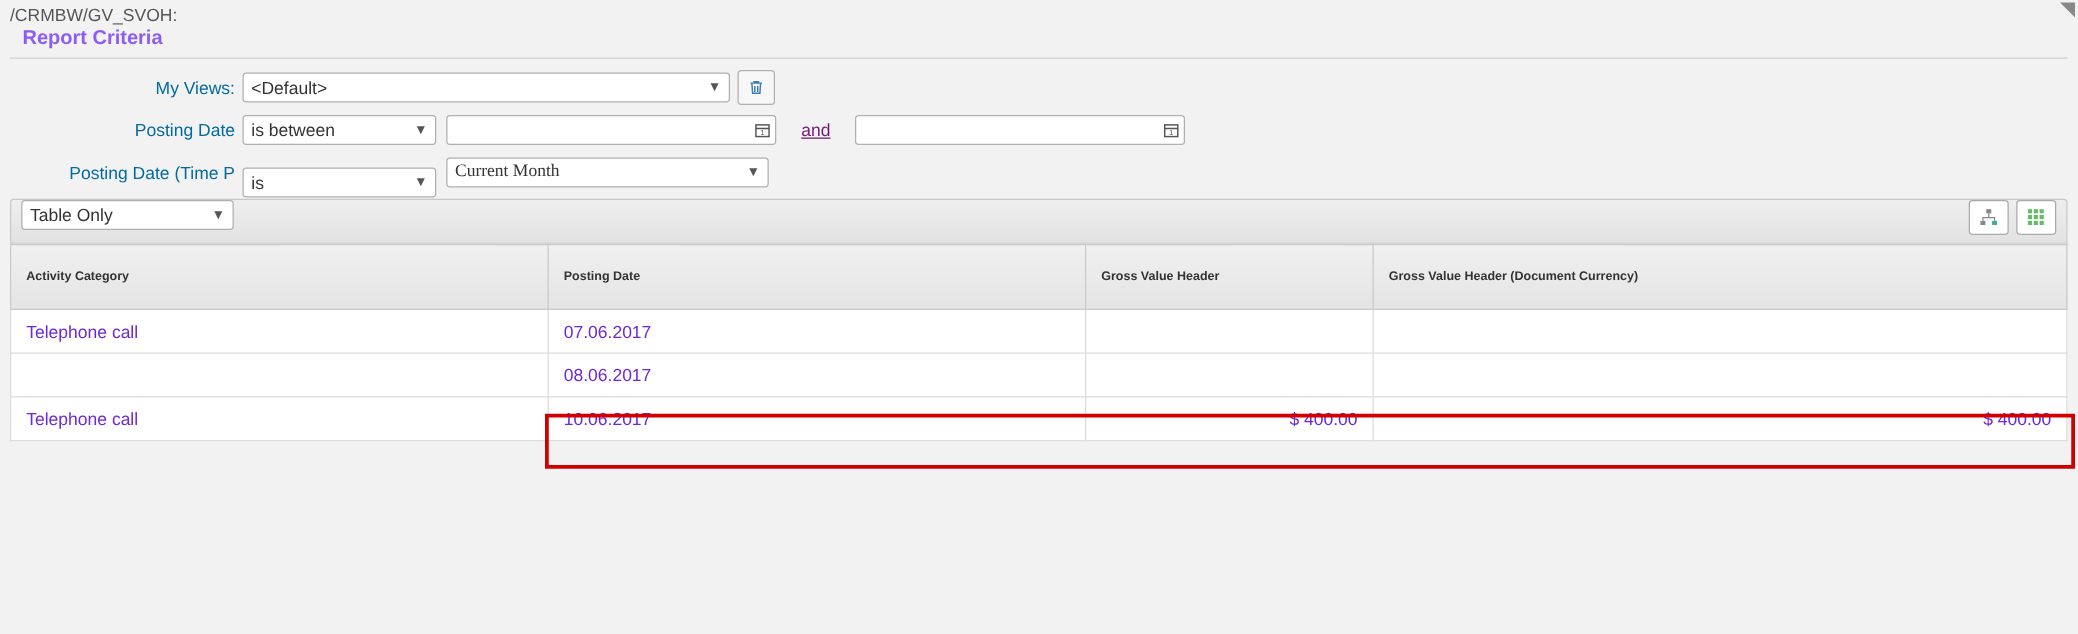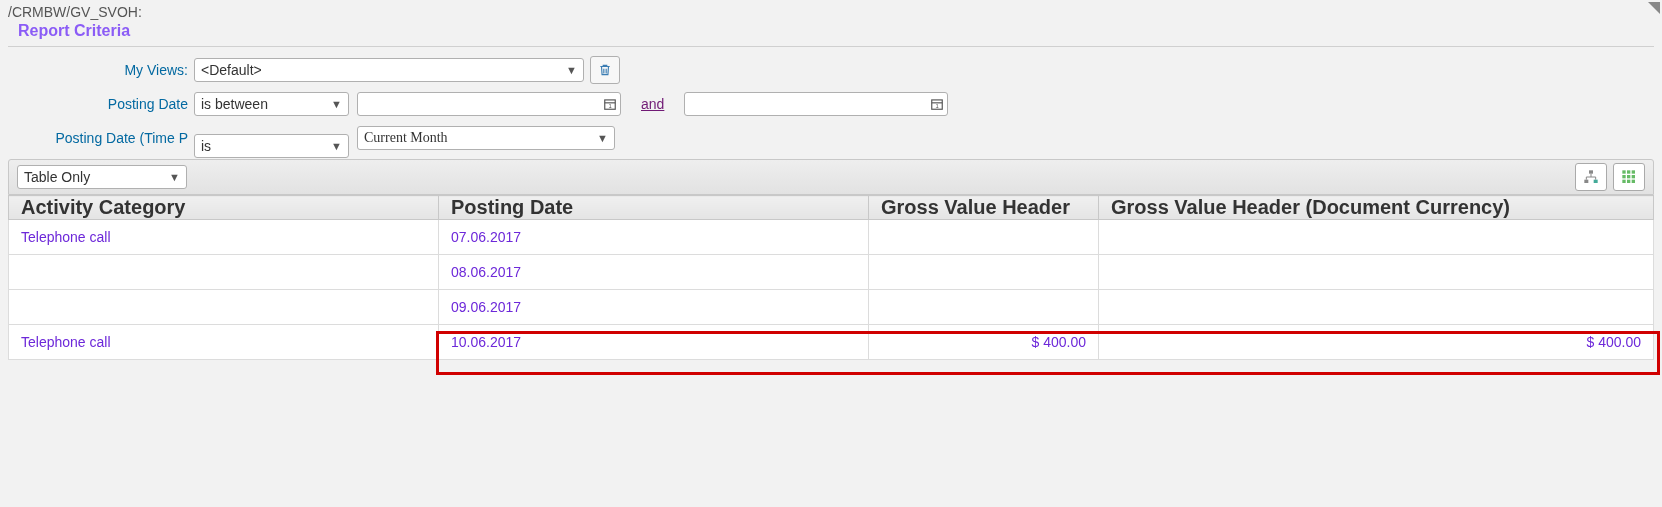--- a/index.html
+++ b/index.html
@@ -146,21 +146,20 @@
     text-decoration: underline;
   }
 
   
   .results-toolbar {
     background: linear-gradient(#eeeeee, #e2e2e2);
     border: 1px solid #c8c8c8;
     border-radius: 3px 3px 0 0;
     height: 36px;
     display: flex;
-    align-items: center;
     justify-content: space-between;
     padding: 0 8px;
     box-sizing: border-box;
   }
   .results-toolbar-right {
     display: flex;
     gap: 6px;
   }
   .tool-icon-btn {
     background: #fff;
@@ -178,22 +177,22 @@
     width: 100%;
     border-collapse: collapse;
     background: #fff;
     table-layout: fixed;
   }
   table.results th {
     background: linear-gradient(#f0f0f0, #e4e4e4);
     border: 1px solid #c8c8c8;
     text-align: left;
     font-weight: bold;
-    font-size: 20px;
-    padding: 0 12px;
+    font-size: 10px;
+    padding: 20px 12px;
     color: #333;
   }
   table.results td {
     border: 1px solid #dcdcdc;
     padding: 8px 12px;
     font-size: 14px;
     color: #6d28d9;
     height: 18px;
   }
   .col-activity { width: 430px; }
@@ -352,26 +351,20 @@
           <td>07.06.2017</td>
           <td class="num"></td>
           <td class="num"></td>
         </tr>
         <tr>
           <td></td>
           <td>08.06.2017</td>
           <td class="num"></td>
           <td class="num"></td>
         </tr>
-        <tr>
-          <td></td>
-          <td>09.06.2017</td>
-          <td class="num"></td>
-          <td class="num"></td>
-        </tr>
         <tr id="row-highlight">
           <td>Telephone call</td>
           <td>10.06.2017</td>
           <td class="num">$ 400.00</td>
           <td class="num">$ 400.00</td>
         </tr>
       </tbody>
     </table>
     <div class="highlight-box" id="hl" style="left: 427.5px; top: 135.5px; width: 1218px; height: 38px;"></div>
   </div>

